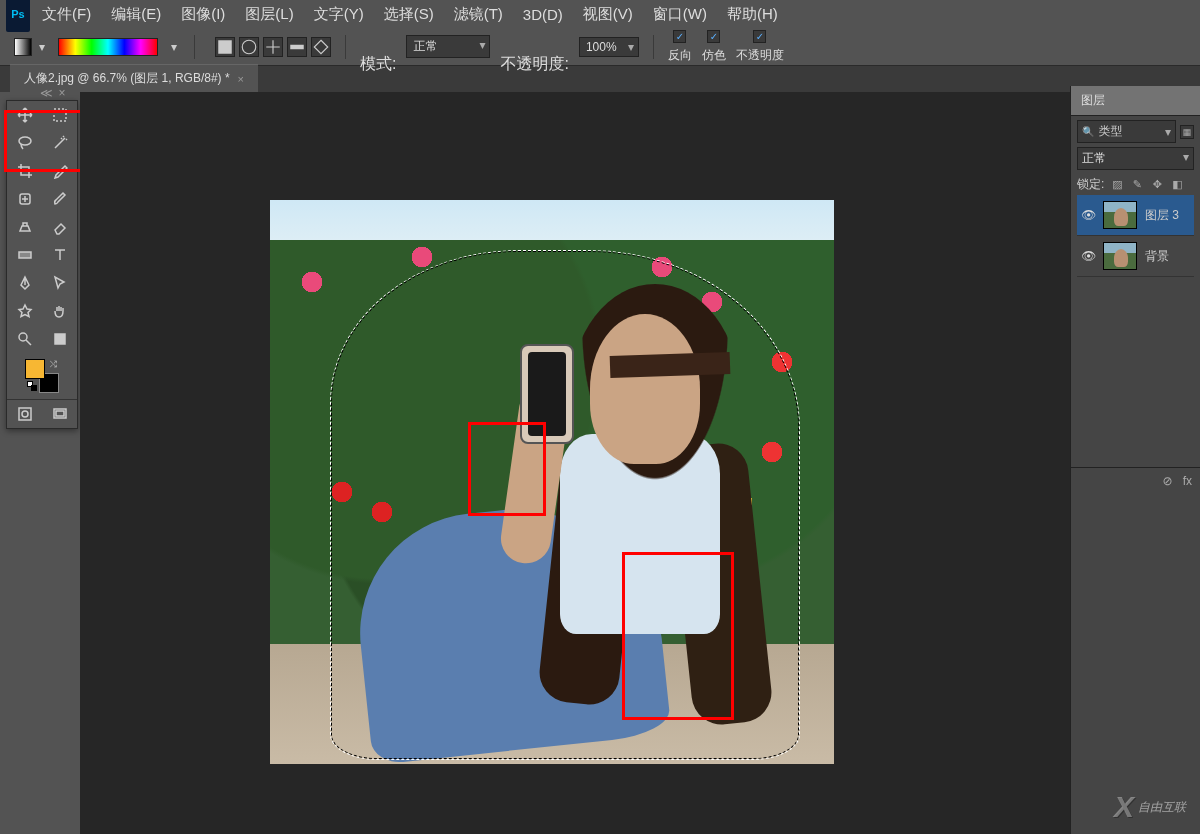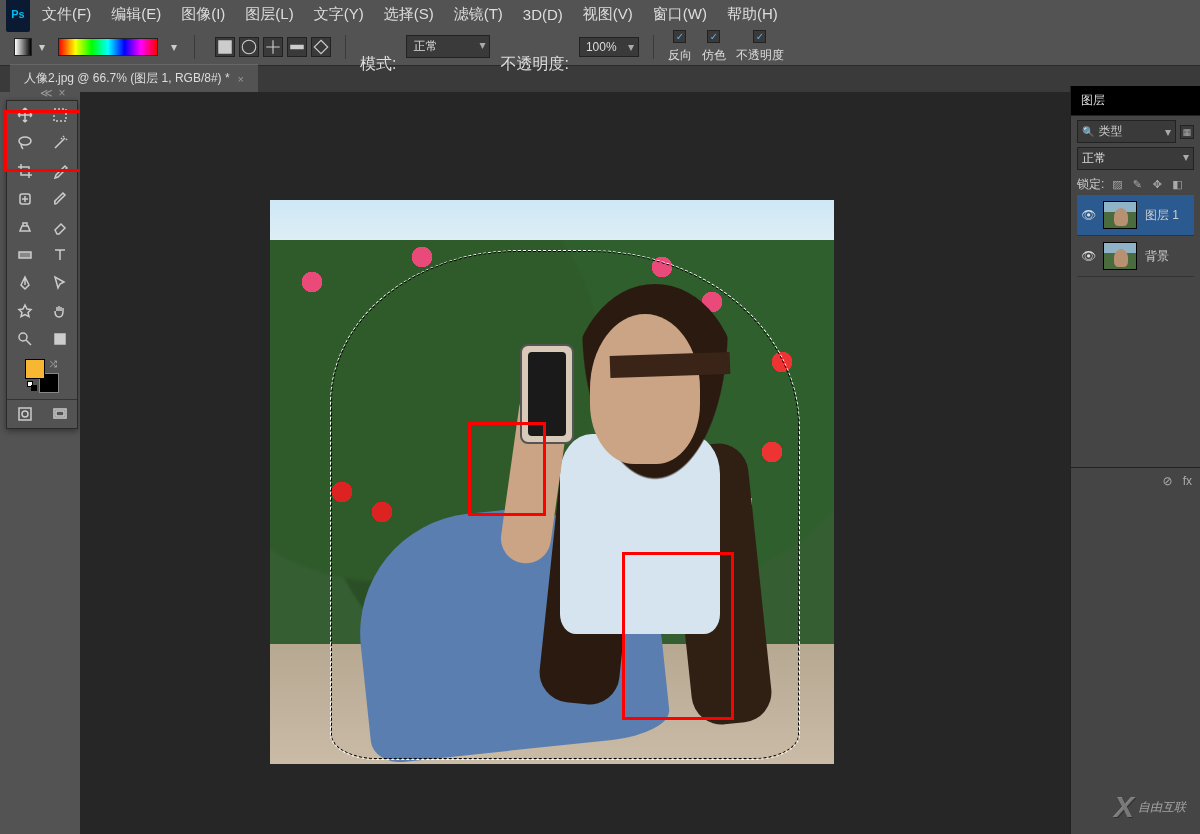--- a/index.html
+++ b/index.html
@@ -63,21 +63,21 @@
 .person .phone:after{content:"";position:absolute;left:6px;top:6px;right:6px;bottom:6px;background:#1a1a1a;border-radius:4px;}
 .person .head{position:absolute;left:230px;bottom:300px;width:110px;height:150px;background:#caa484;border-radius:50% 50% 40% 40%;}
 .person .hair{position:absolute;left:210px;bottom:260px;width:170px;height:220px;background:radial-gradient(ellipse at 50% 20%,#2b1a10 0 60%,transparent 61%);border-radius:50% 50% 30% 30%;}
 .person .hair2{position:absolute;left:190px;bottom:60px;width:80px;height:260px;background:#2b1a10;border-radius:30px;transform:rotate(6deg);}
 .person .hair3{position:absolute;left:320px;bottom:40px;width:80px;height:280px;background:#2f2013;border-radius:30px;transform:rotate(-6deg);}
 .person .censor{position:absolute;left:250px;bottom:388px;width:120px;height:22px;background:#3a2418;transform:rotate(-2deg);}
 .marquee{position:absolute;border:1px dashed #fff;outline:1px dashed #000;outline-offset:-2px;pointer-events:none;}
 
 
 .dock{position:absolute;right:0;top:86px;width:130px;bottom:0;background:#454545;border-left:1px solid #222;}
-.panel-tab{background:#000000;padding:6px 10px;border-bottom:1px solid #222;color:#ddd;font-size:12px;}
+.panel-tab{background:#737373;padding:6px 10px;border-bottom:1px solid #222;color:#ddd;font-size:12px;}
 .panel-body{background:#454545;padding:4px 6px;}
 .row{display:flex;align-items:center;gap:4px;margin-bottom:4px;}
 .search-type{flex:1;background:#3a3a3a;border:1px solid #222;color:#ccc;padding:2px 4px;display:flex;align-items:center;gap:4px;}
 .mag{font-size:10px;}
 .dd-caret{color:#aaa;margin-left:auto;}
 .filter-ico{width:14px;height:14px;background:#3a3a3a;border:1px solid #222;display:flex;align-items:center;justify-content:center;font-size:9px;color:#aaa;}
 .blend-sel{flex:1;background:#3a3a3a;border:1px solid #222;color:#ddd;padding:2px 4px;display:flex;}
 .lock-row{display:flex;align-items:center;gap:6px;color:#ccc;font-size:11px;padding:2px 0;}
 .lock-ico{width:14px;height:14px;display:flex;align-items:center;justify-content:center;color:#aaa;font-size:11px;}
 .layer{display:flex;align-items:center;gap:8px;padding:6px 4px;border-bottom:1px solid #333;}
@@ -357,21 +357,21 @@
       <span>锁定:</span>
       <span class="lock-ico">▨</span>
       <span class="lock-ico">✎</span>
       <span class="lock-ico">✥</span>
       <span class="lock-ico">◧</span>
     </div>
 
     <div class="layer sel">
       <span class="eye">👁</span>
       <div class="thumb"></div>
-      <span>图层 1</span>
+      <span>图层 3</span>
     </div>
     <div class="layer">
       <span class="eye">👁</span>
       <div class="thumb"></div>
       <span>背景</span>
     </div>
   </div>
 
   <div class="panel-foot">
     <span>⊘</span>

